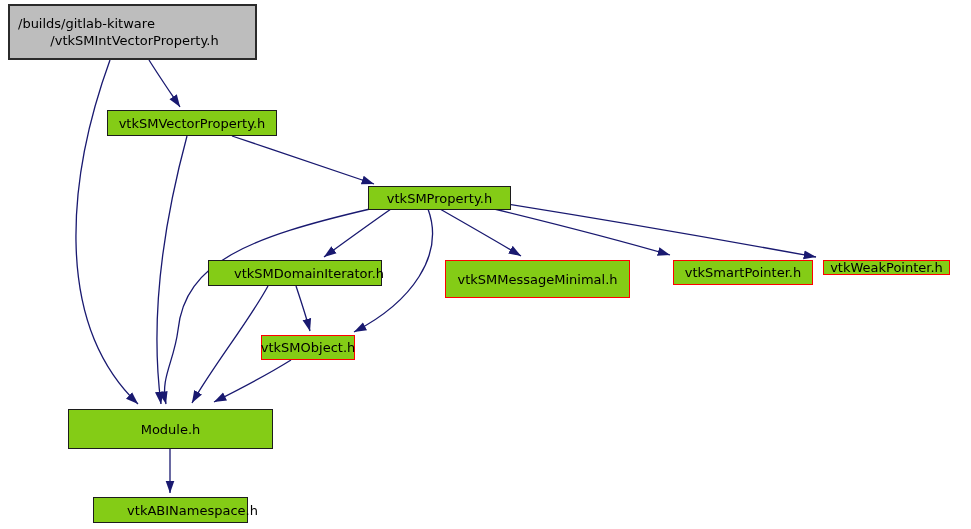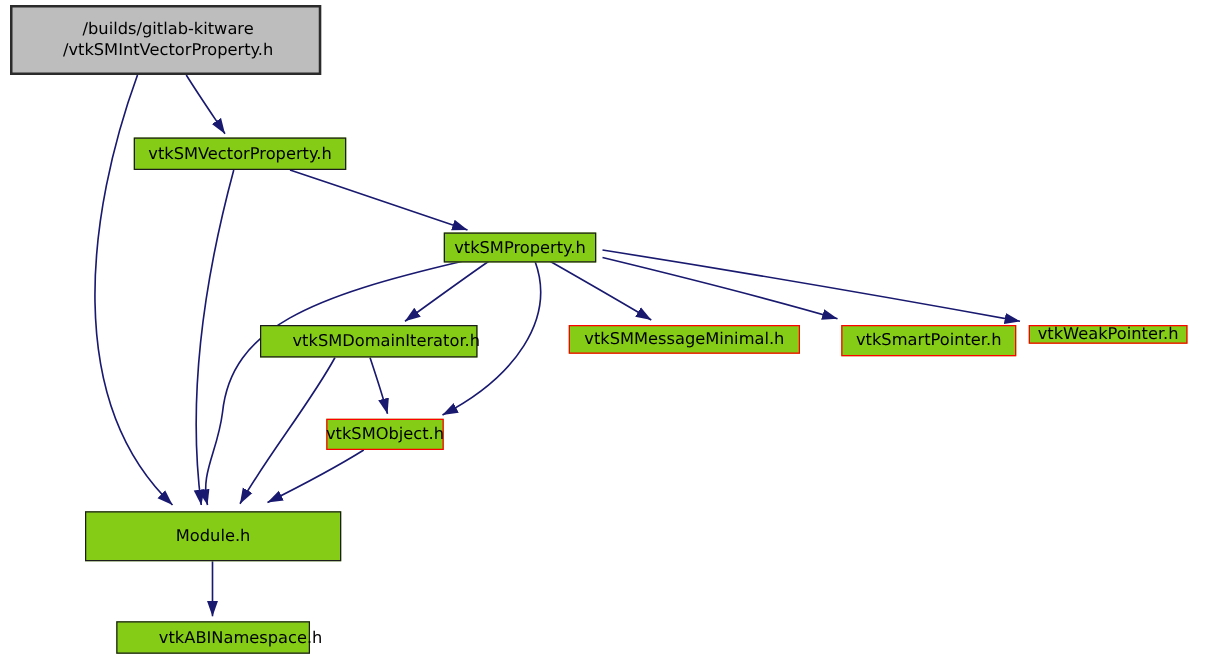--- a/index.html
+++ b/index.html
@@ -29,21 +29,21 @@
     text-align: center;
     white-space: nowrap;
     line-height: 17px;
     cursor: pointer;
   }
   .node.red { border-color: #ff0000; }
   .node.root {
     background: #bdbdbd;
     border: 2px solid #2b2b2b;
     flex-direction: column;
-    align-items: center;
+    align-items: flex-start;
     justify-content: center;
     padding-left: 8px;
     padding-right: 4px;
     cursor: default;
   }
   .node.root .lastline { width: 100%; text-align: center; }
   .node.multi { flex-direction: column; }
   .edge { fill: none; stroke: #191970; stroke-width: 1.3px; }
 </style>
 </head>
@@ -73,25 +73,25 @@
     <path class="edge" marker-end="url(#arrow)" d="M170,449 C170,463 170,478 170,493"></path>
   </svg>
 
   <div class="node root" style="left:8px; top:4px; width:249px; height:56px;">
     <span>/builds/gitlab-kitware</span>
     <span class="lastline">/vtkSMIntVectorProperty.h</span>
   </div>
 
   <div class="node" style="left:107px; top:110px; width:170px; height:26px;">vtkSMVectorProperty.h</div>
 
-  <div class="node" style="left:355px; top:186px; width:122px; height:24px;">vtkSMProperty.h</div>
+  <div class="node" style="left:368px; top:186px; width:143px; height:24px;">vtkSMProperty.h</div>
 
   <div class="node" style="left:208px; top:260px; width:174px; height:26px;padding-left:28px;">vtkSMDomainIterator.h</div>
 
-  <div class="node red" style="left:455px; top:260px; width:185px; height:23px;">vtkSMMessageMinimal.h</div>
+  <div class="node red" style="left:445px; top:260px; width:185px; height:38px;">vtkSMMessageMinimal.h</div>
 
   <div class="node red" style="left:662px; top:260px; width:140px; height:25px;margin-left:11px;">vtkSmartPointer.h</div>
 
   <div class="node red" style="left:823px; top:260px; width:127px; height:15px;">vtkWeakPointer.h</div>
 
   <div class="node red" style="left:261px; top:335px; width:94px; height:25px;">vtkSMObject.h</div>
 
   <div class="node multi" style="left:68px; top:409px; width:205px; height:40px;">
     <span>Module.h</span>
   </div>

